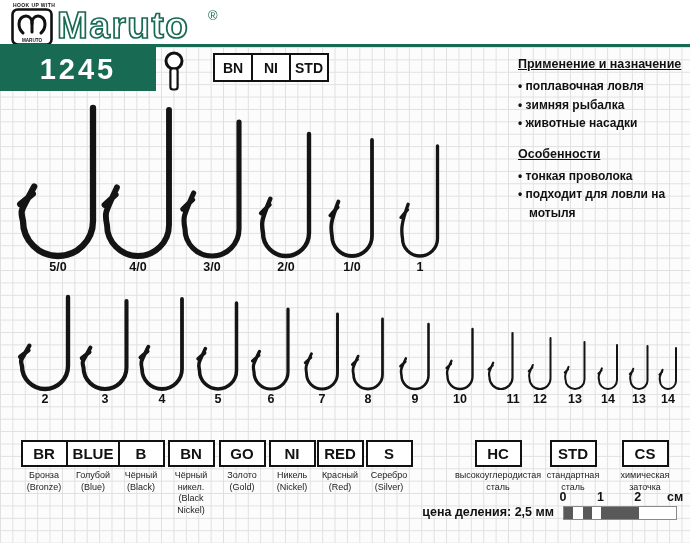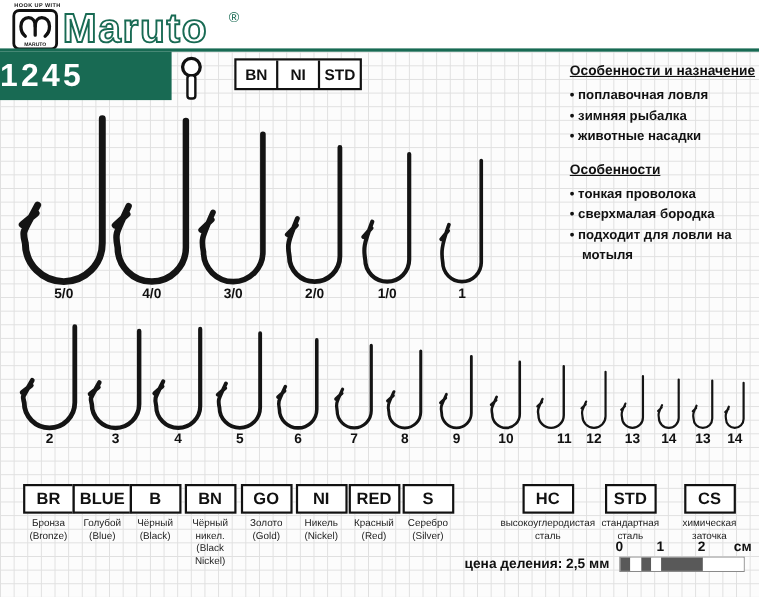--- a/index.html
+++ b/index.html
@@ -7,21 +7,21 @@
   #stage{position:relative;width:690px;height:543px;overflow:hidden;background:#fff;}
   .abs{position:absolute;}
   
   #grid{left:0;top:47px;width:690px;height:496px;background-color:#fcfcfc;
     background-image:linear-gradient(#e0e0e0 1px,transparent 1px),
                      linear-gradient(90deg,#e0e0e0 1px,transparent 1px);
     background-size:12.4px 12.4px;}
   
   #hookupwith{left:13px;top:2px;font-size:5px;font-weight:bold;letter-spacing:.4px;color:#111;}
   #green-rule{left:0;top:44px;width:690px;height:3px;background:#186a53;}
-  #model-banner{left:0;top:47px;width:156px;height:44px;background:#186a53;display:flex;align-items:center;}
+  #model-banner{left:0;top:47px;width:156px;height:44px;background:#186a53;display:flex;align-items:center;justify-content:center;}
   #model-banner span{color:#fff;font-weight:bold;font-size:29px;letter-spacing:3px;}
   #finish-box{left:213px;top:53px;width:112px;height:25px;display:flex;border:2.5px solid #111;background:#fff;}
   #finish-box .cell{flex:1;display:flex;align-items:center;justify-content:center;font-weight:bold;font-size:14px;color:#111;}
   #finish-box .cell + .cell{border-left:2.5px solid #111;}
   
   #info{left:518px;top:57px;width:170px;color:#111;}
   .info-title{font-weight:bold;font-size:12.5px;text-decoration:underline;margin:0 0 6px 0;}
   .info-list{margin:0 0 14px 0;}
   .info-item{font-weight:bold;font-size:12px;line-height:18.5px;padding-left:11px;text-indent:-11px;}
   .info-item::before{content:"• ";}
@@ -66,30 +66,29 @@
     <rect x="12.4" y="20.5" width="7.2" height="21" rx="2.5" fill="#fff" stroke="#111" stroke-width="2.2"></rect>
   </svg>
 
   <div id="finish-box" class="abs">
     <div class="cell">BN</div>
     <div class="cell">NI</div>
     <div class="cell">STD</div>
   </div>
 
   <div id="info" class="abs">
-    <div class="info-title">Особенности и назначение</div>
+    <div class="info-title">Применение и назначение</div>
     <div class="info-list">
       <div class="info-item">поплавочная ловля</div>
       <div class="info-item">зимняя рыбалка</div>
       <div class="info-item">животные насадки</div>
     </div>
     <div class="info-title">Особенности</div>
     <div class="info-list">
       <div class="info-item">тонкая проволока</div>
-      <div class="info-item">сверхмалая бородка</div>
       <div class="info-item">подходит для ловли на мотыля</div>
     </div>
   </div>
 
   <svg id="hooks-svg" class="abs" style="left:0;top:95px" width="690" height="310" viewBox="0 95 690 310">
       <path d="M 93 108 L 93 221 A 35 35 0 0 1 23 221 C 20.2 209.16 20.2 213.07999999999998 34.2 186.44 M 32.800000000000004 193.84 L 20.200000000000003 204.2" fill="none" stroke="#141414" stroke-width="6.3" stroke-linecap="round"></path>
       <path d="M 169 110 L 169 225 A 31 31 0 0 1 107 225 C 104.52 213.32 104.52 213.66 116.92 187.38 M 115.68 194.68 L 104.52 204.9" fill="none" stroke="#141414" stroke-width="5.89" stroke-linecap="round"></path>
       <path d="M 239 122 L 239 229 A 27 27 0 0 1 185 229 C 182.84 218.28 182.84 217.14000000000001 193.64 193.02 M 192.55999999999997 199.72 L 182.83999999999997 209.10000000000002" fill="none" stroke="#141414" stroke-width="5.13" stroke-linecap="round"></path>
       <path d="M 309 134 L 309 233 A 23 23 0 0 1 263 233 C 261.16 223.24 261.16 220.62 270.36 198.66 M 269.44 204.76 L 261.16 213.29999999999998" fill="none" stroke="#141414" stroke-width="4.37" stroke-linecap="round"></path>
       <path d="M 372 140 L 372 236 A 20 20 0 0 1 332 236 C 330.4 226.72 330.4 222.36 338.4 201.48000000000002 M 337.59999999999997 207.28000000000003 L 330.4 215.4" fill="none" stroke="#141414" stroke-width="3.8" stroke-linecap="round"></path>

